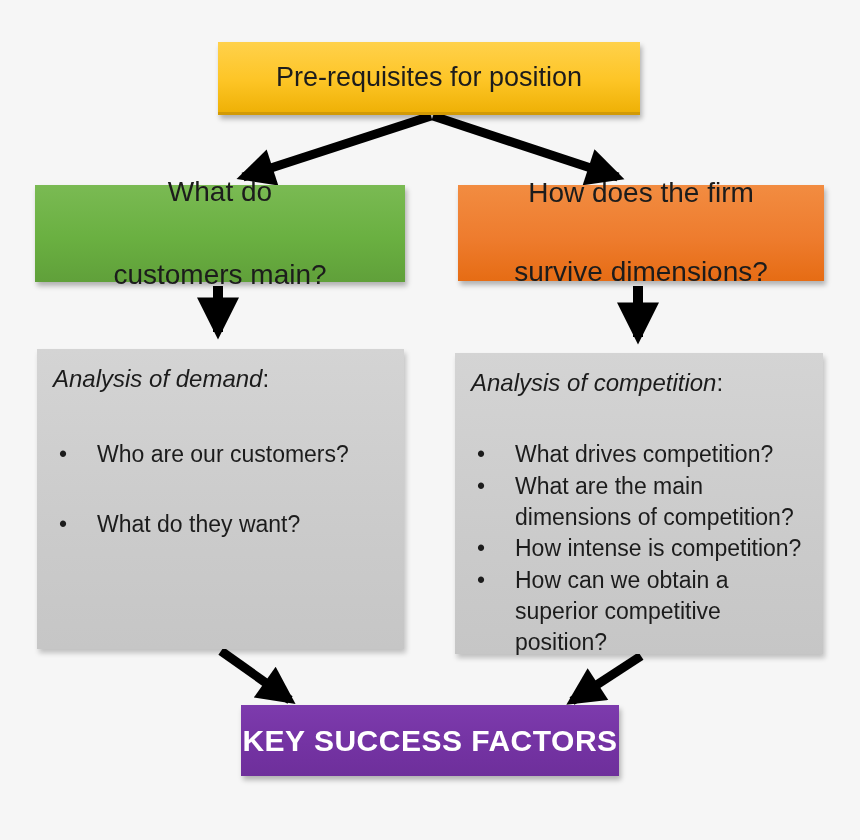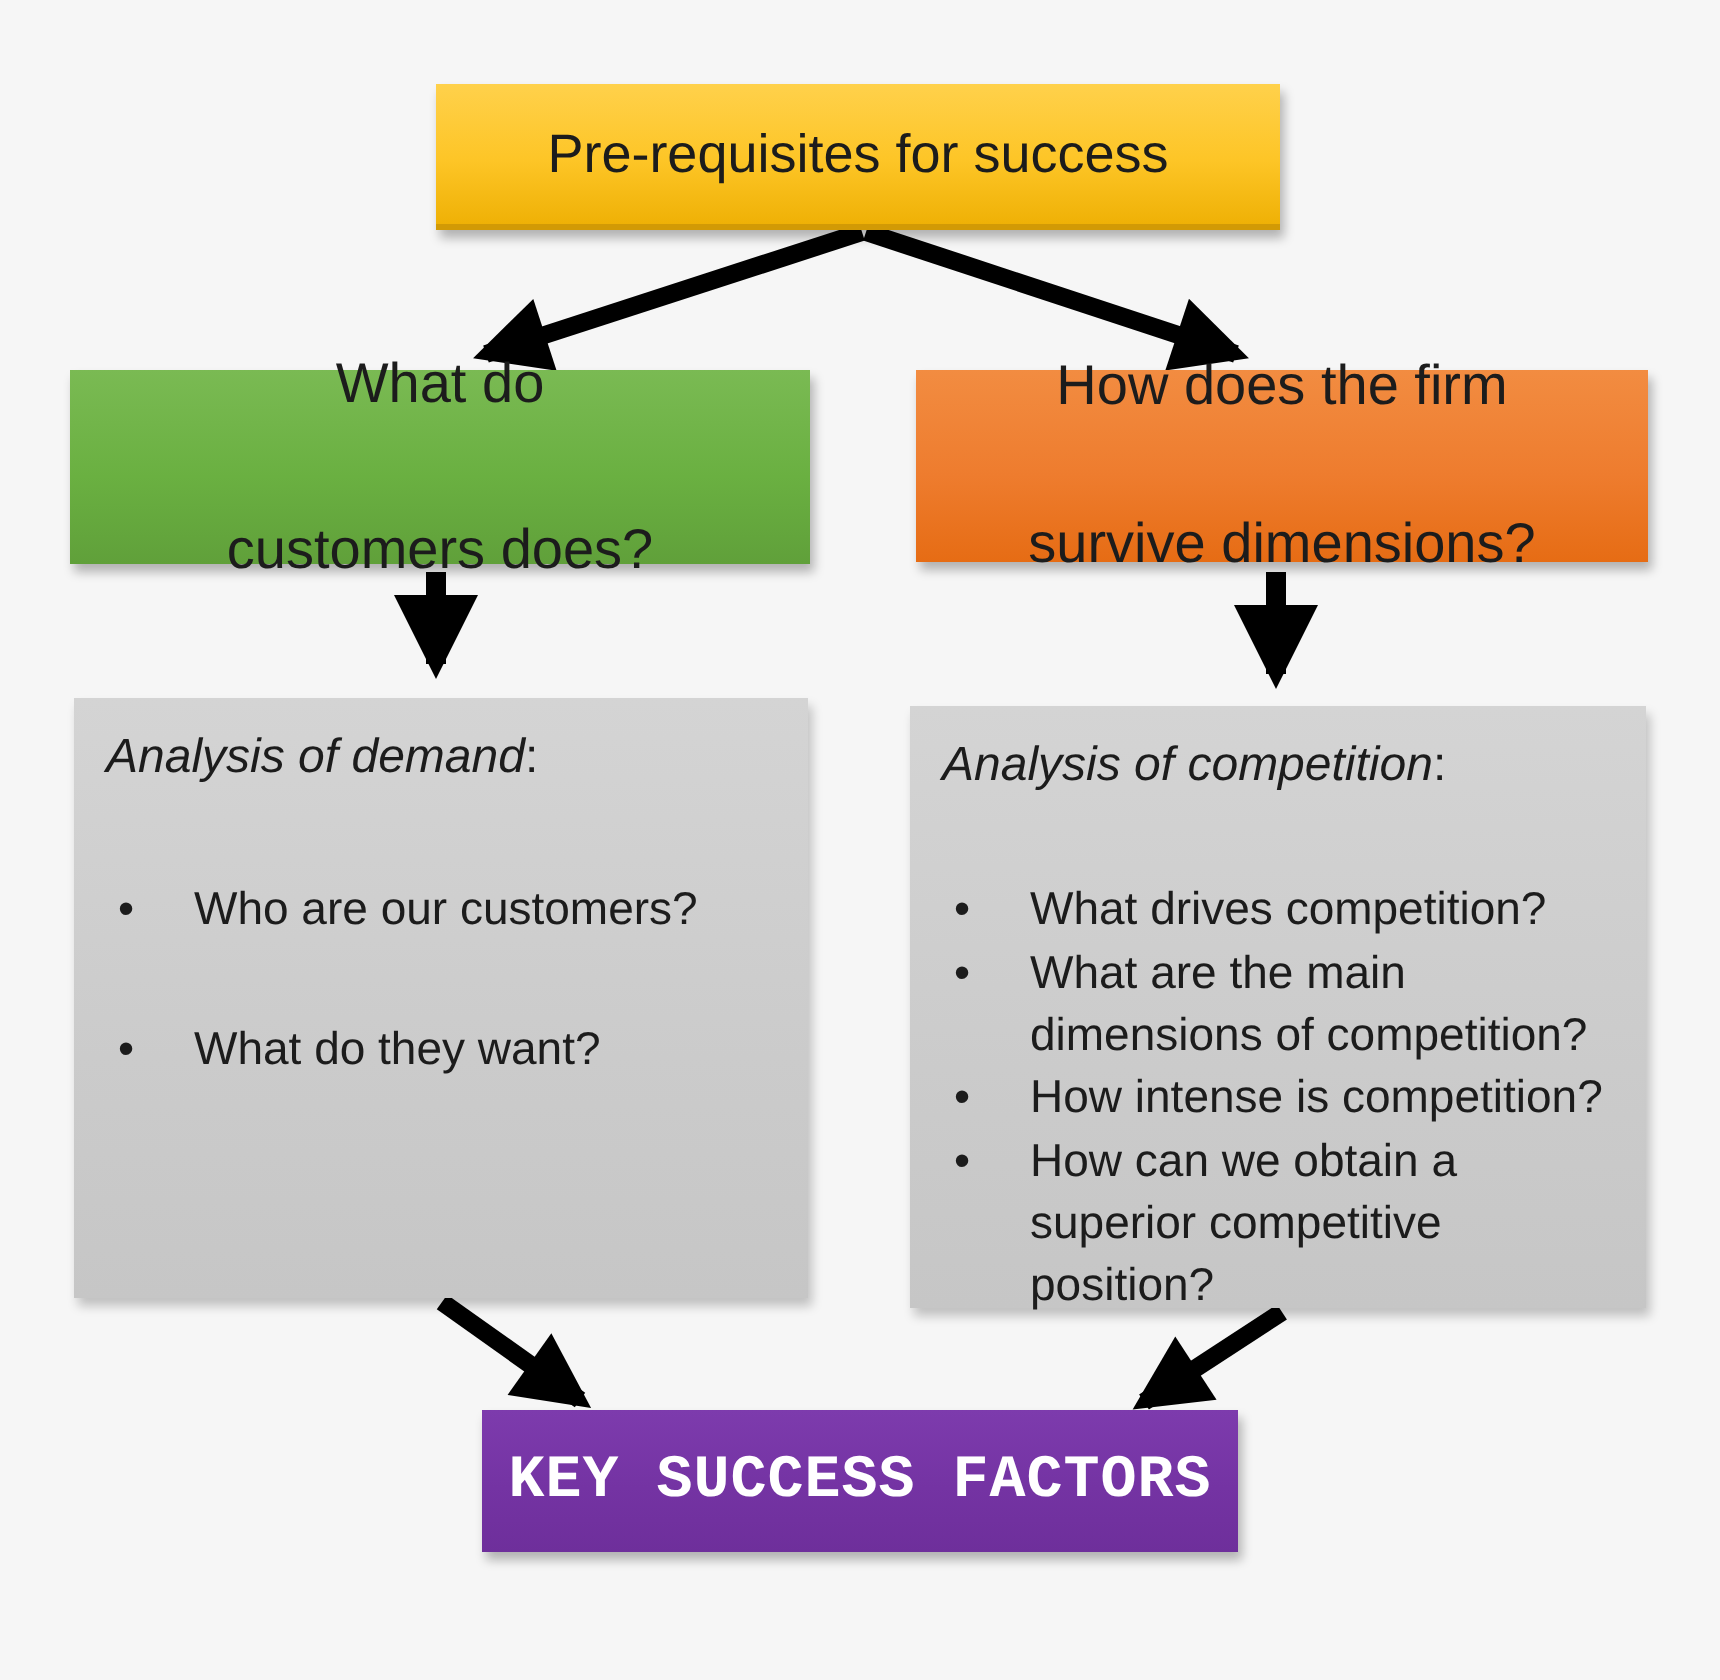--- a/index.html
+++ b/index.html
@@ -86,21 +86,20 @@
   .panel-left ul.bullets li + li{ margin-top:39px; }
   .panel-right ul.bullets{ margin-top:42px; }
   .panel-right ul.bullets li + li{ margin-top:1px; }
   .box-result{
     left:241px; top:705px; width:378px; height:71px;
     background:linear-gradient(180deg,#7d3bad 0%,#7433a3 55%,#6e2f9b 100%);
     color:#ffffff;
     font-weight:bold;
     font-size:30px;
     letter-spacing:0.5px;
-    font-family:Liberation Mono, monospace;
   }
 </style>
 </head>
 <body>
 
 <div class="canvas">
 
   <svg class="arrow-layer" width="860" height="840" viewBox="0 0 860 840" xmlns="http://www.w3.org/2000/svg">
     <defs>
       <marker id="ah" markerUnits="strokeWidth" markerWidth="4.6" markerHeight="4.2" viewBox="0 0 10 10" refX="8.2" refY="5" orient="auto">
@@ -109,26 +108,26 @@
     </defs>
     <line x1="431" y1="116" x2="243" y2="177" stroke-width="9" marker-end="url(#ah)" stroke="#000000"></line>
     <line x1="433" y1="116" x2="618" y2="177" stroke-width="9" marker-end="url(#ah)" stroke="#000000"></line>
     <line x1="218" y1="286" x2="218" y2="332" stroke-width="10" marker-end="url(#ah)" stroke="#000000"></line>
     <line x1="638" y1="286" x2="638" y2="337" stroke-width="10" marker-end="url(#ah)" stroke="#000000"></line>
     <line x1="221" y1="651" x2="290" y2="700" stroke-width="9" marker-end="url(#ah)" stroke="#000000"></line>
     <line x1="641" y1="656" x2="572" y2="701" stroke-width="9" marker-end="url(#ah)" stroke="#000000"></line>
   </svg>
 
   <div class="box box-title">
-    <span>Pre-requisites for success</span>
+    <span>Pre-requisites for position</span>
   </div>
 
   <div class="box box-green">
     <span>What do</span>
-    <span>customers does?</span>
+    <span>customers main?</span>
   </div>
 
   <div class="box box-orange">
     <span>How does the firm</span>
     <span>survive dimensions?</span>
   </div>
 
   <div class="panel panel-right">
     <div class="panel-heading">
       <span>Analysis of competition</span><span class="colon">:</span>

